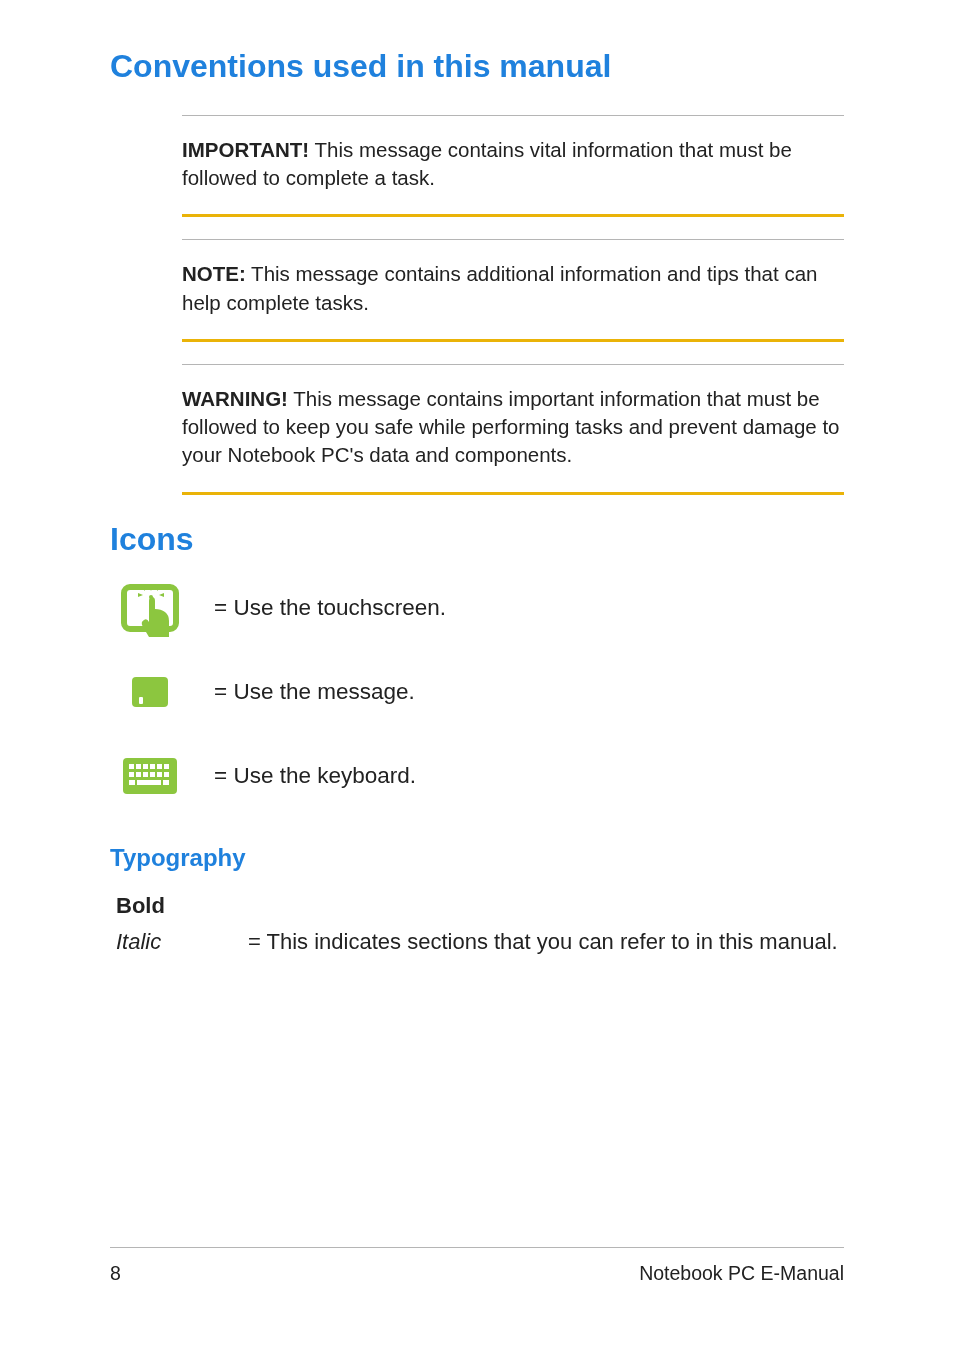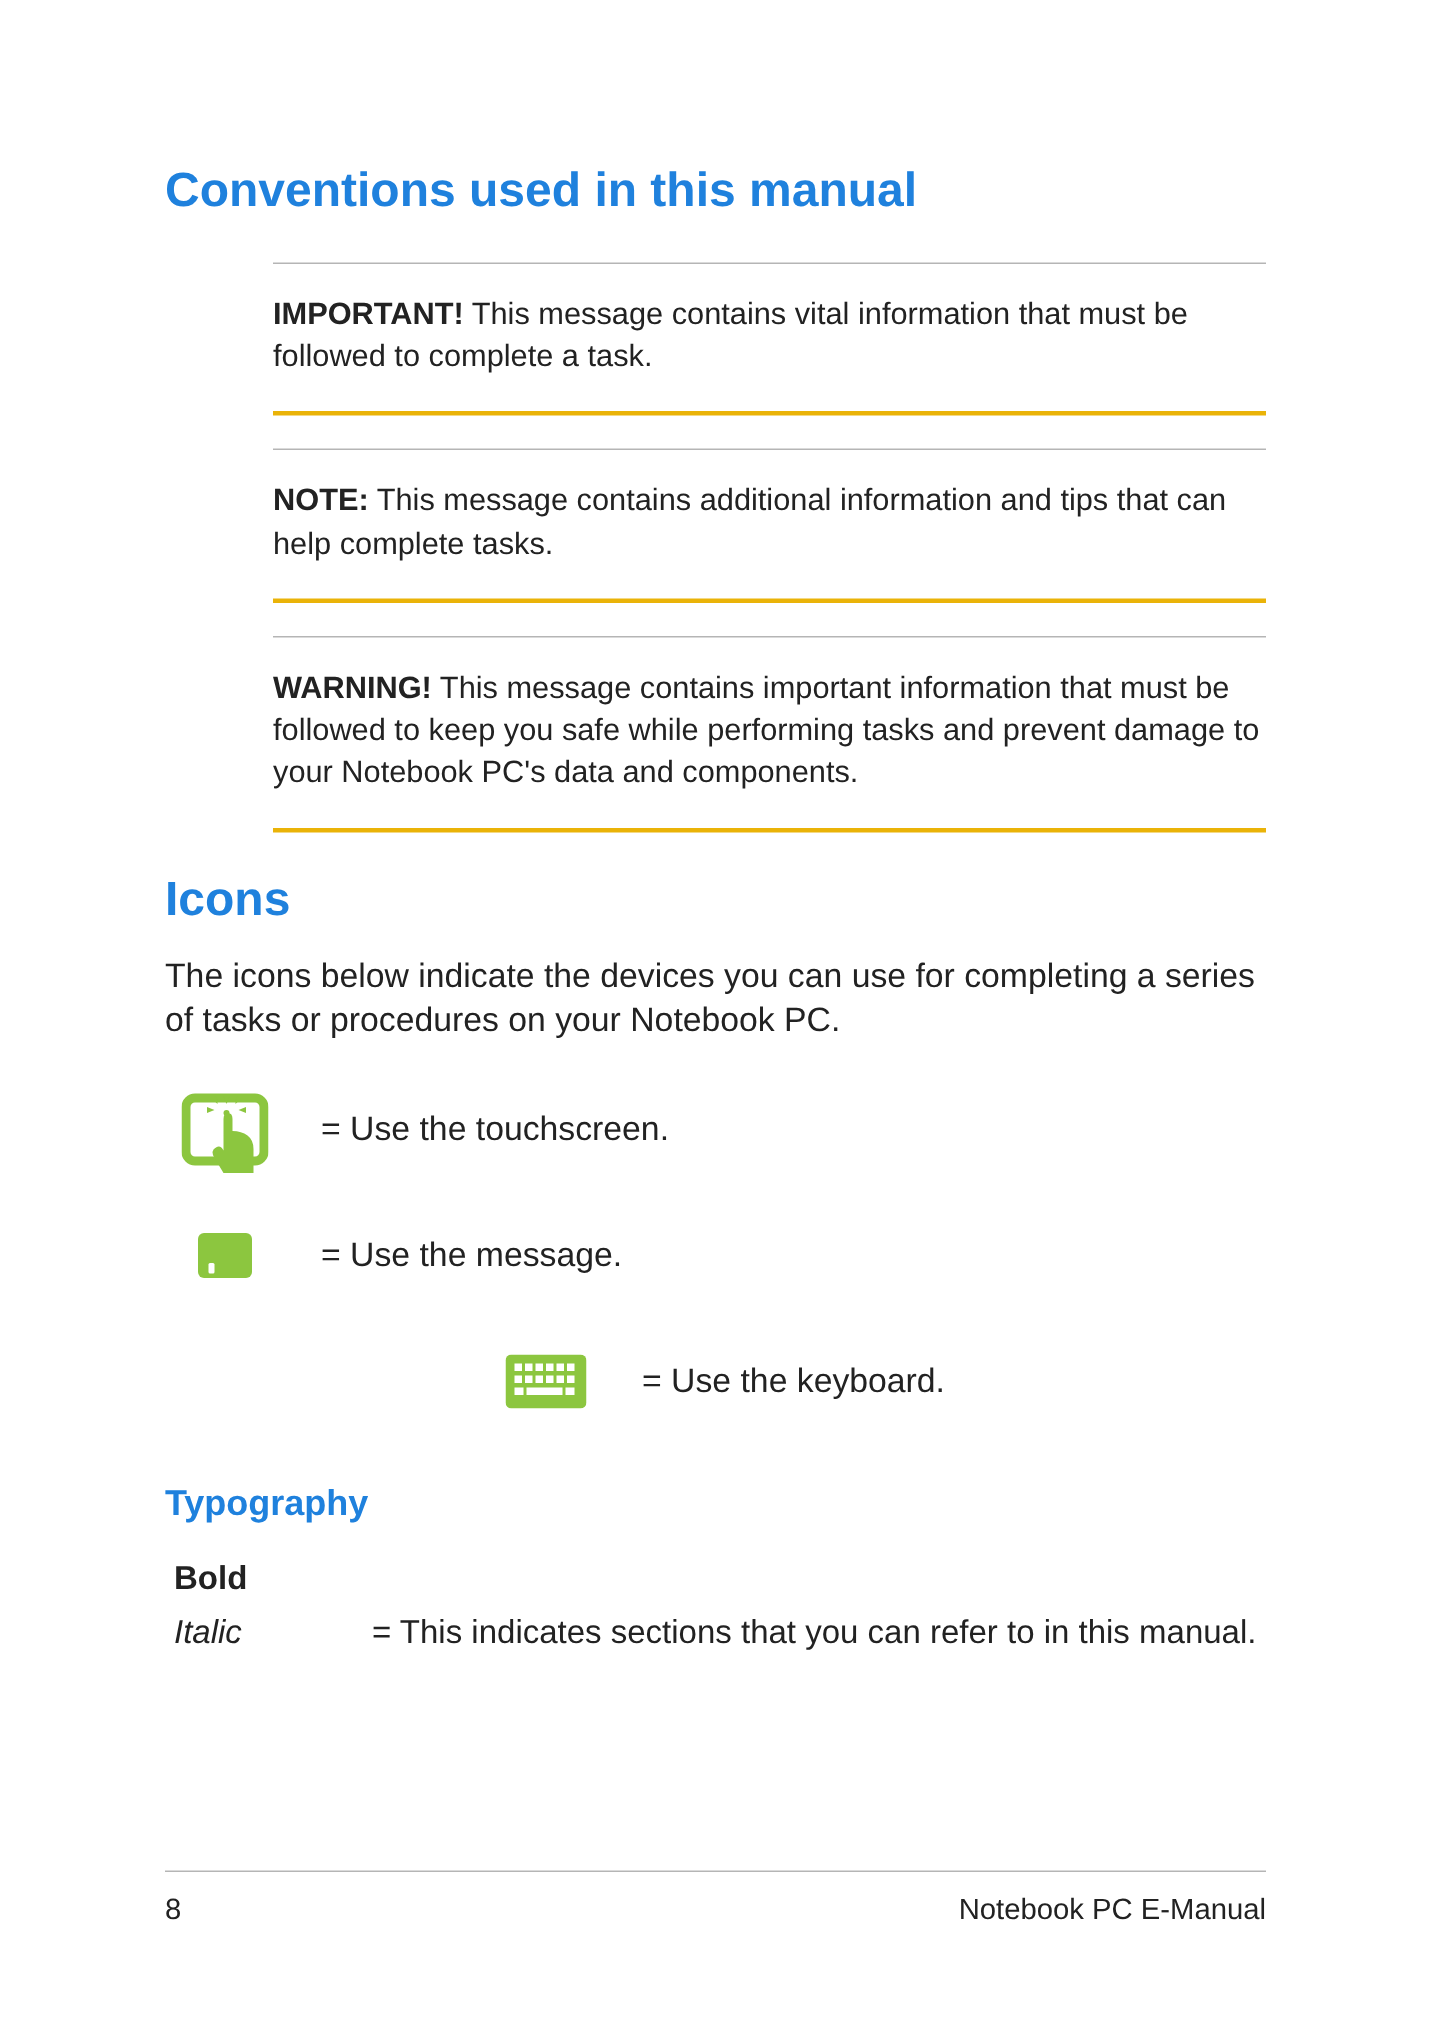--- a/index.html
+++ b/index.html
@@ -1,21 +1,21 @@
 <!DOCTYPE html>
 <html><head>
 <meta charset="utf-8">
 <style>
   * { box-sizing: border-box; margin: 0; padding: 0; }
   html, body { width: 954px; height: 1345px; background: #fff; font-family: "Segoe UI", "Myriad Pro", Arial, sans-serif; color: #222; }
   .page {
     position: relative;
     width: 954px;
     height: 1345px;
-    padding: 108px 110px 60px 110px;
+    padding: 48px 110px 60px 110px;
   }
   .h-blue {
     color: #1f81dd;
     font-weight: 700;
     font-size: 32px;
     line-height: 1.15;
     margin-bottom: 30px;
   }
   .h-blue.icons { font-size: 32px; margin-top: 26px; margin-bottom: 18px;}
   .h-blue.typo { font-size: 24px; margin-top: 36px; margin-bottom: 22px;}
@@ -27,21 +27,21 @@
   .callouts { padding-left: 72px; }
   .callout {
     border-top: 1px solid #b5b5b5;
     border-bottom: 3px solid #eab308;
     padding: 20px 0 22px 0;
     margin-bottom: 22px;
   }
   .callout p { font-size: 20.5px; line-height: 1.38; }
   .callout strong { font-weight: 700; }
   .icon-row { display: flex; align-items: center; margin-bottom: 20px; min-height: 64px; }
-  .icon-row:last-of-type { margin-bottom: 0; justify-content: center; }
+  .icon-row:last-of-type { margin-bottom: 0; }
   .icon-col { width: 80px; display:flex; align-items:center; justify-content:center; }
   .icon-eq { font-size: 22.5px; padding-left: 24px; }
   svg { display: block; }
   .typo-table { margin-left: 6px; }
   .typo-row { display:flex; margin-bottom: 10px; gap: 40px; }
   .typo-label { width: 92px; font-size: 22px; }
   .typo-label.bold { font-weight: 700; }
   .typo-label.italic { font-style: italic; }
   .typo-desc { font-size: 22px; }
   .footer {
@@ -78,21 +78,20 @@
     </div>
     <div class="callout">
       <p>
         <strong>WARNING!</strong><span> This message contains important information that must be followed to keep you safe while performing tasks and prevent damage to your Notebook PC's data and components.</span>
       </p>
     </div>
   </div>
 
   <h2 class="h-blue icons">Icons</h2>
 
-  <p class="intro" style="margin-bottom:26px;">The icons below indicate the devices you can use for completing a series of tasks or procedures on your Notebook PC.</p>
 
   <div>
     <div class="icon-row">
       <div class="icon-col">
         <svg width="58" height="58" viewBox="0 0 58 58">
           <rect x="3" y="8" width="52" height="42" rx="6" ry="6" fill="none" stroke="#8cc63f" stroke-width="6"></rect>
           <g fill="#8cc63f">
             <circle cx="30" cy="18" r="2"></circle>
             <path d="M30 12 l-2 -5 h4 z"></path>
             <path d="M22 16 l-5 -2 v4 z"></path>

